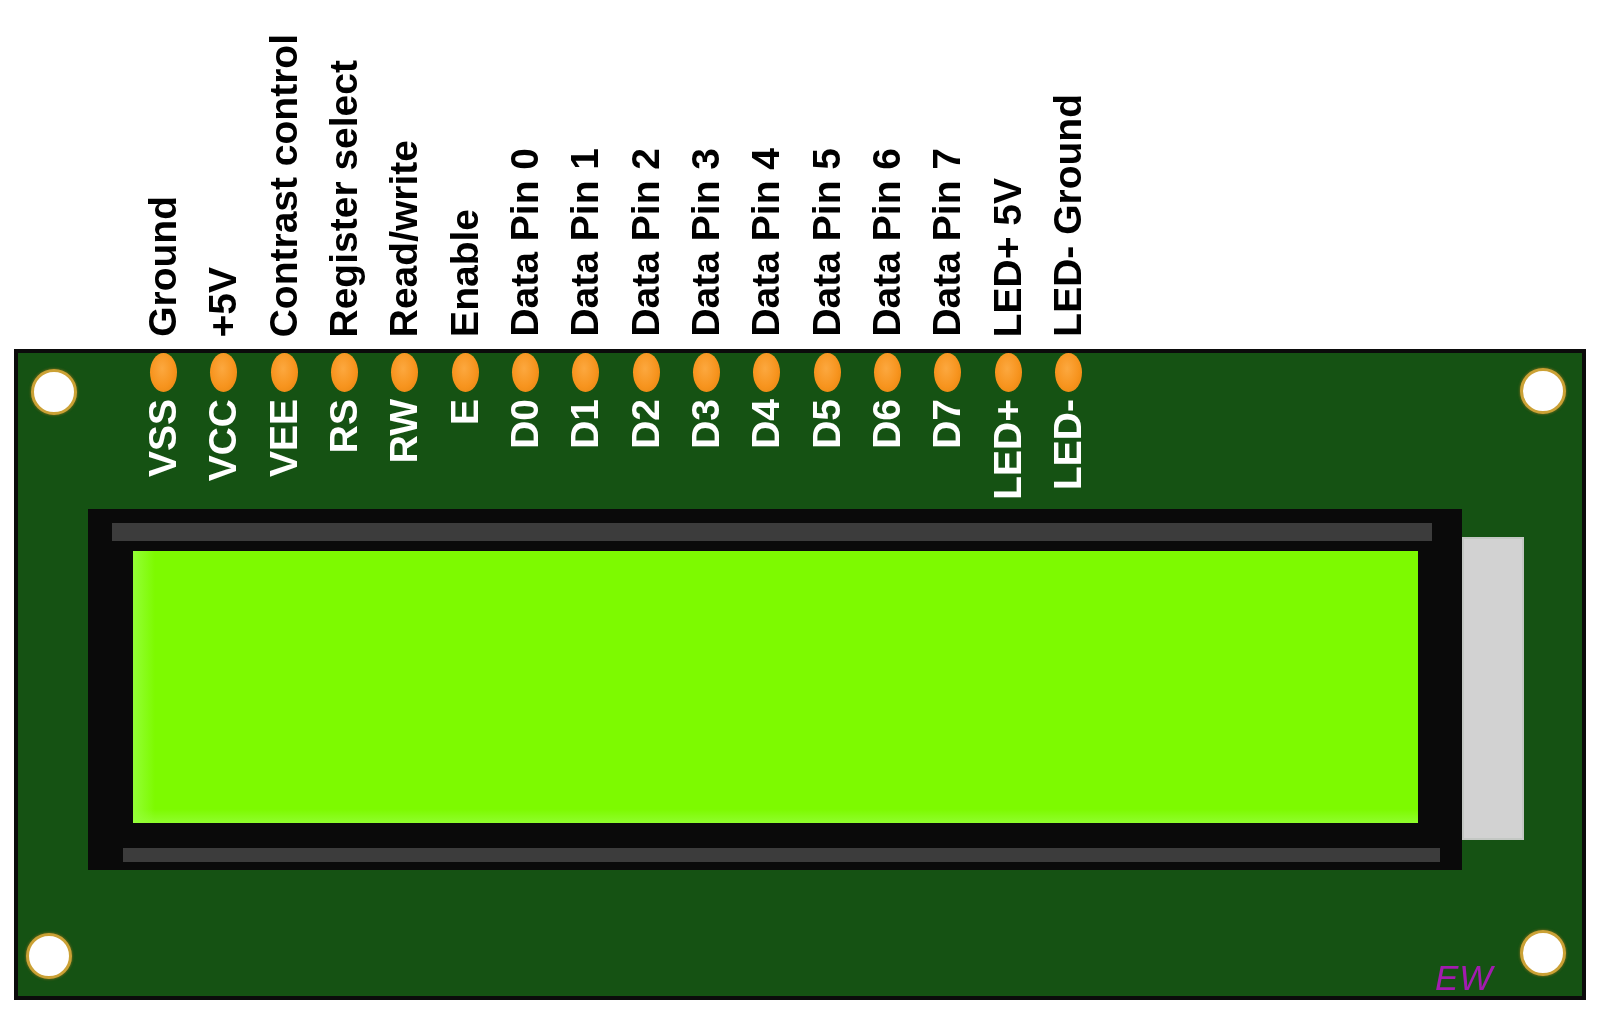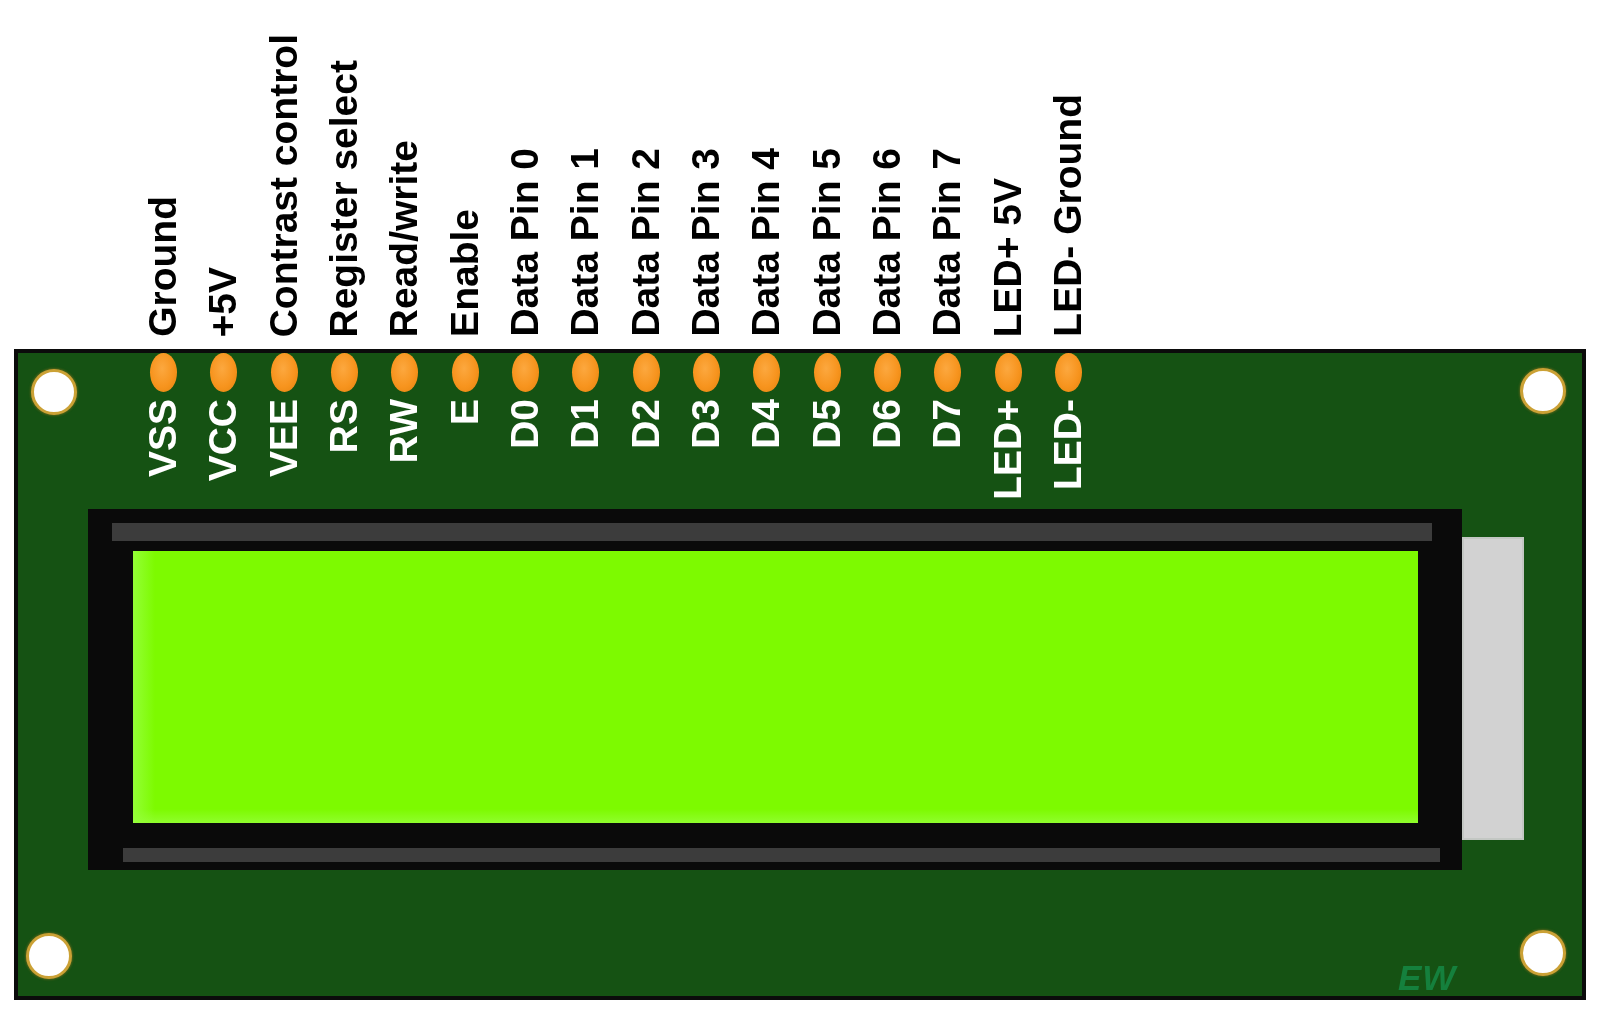--- a/index.html
+++ b/index.html
@@ -53,23 +53,23 @@
       var(--screen-green,#7DFA00);
   }
   .tab{
     position:absolute;left:1462px;top:537px;width:62px;height:303px;
     box-sizing:border-box;background:var(--tab-gray,#D2D2D2);
     border:2px solid #C3C7C3;
   }
 
   
   .ew{
-    position:absolute;left:1398px;top:958px;
-    font-style:italic;font-weight:bold;font-size:35px;letter-spacing:1px;
-    color:#15803d;
+    position:absolute;left:1435px;top:958px;
+    font-style:italic;font-weight:normal;font-size:35px;letter-spacing:1px;
+    color:#a21caf;
   }
 </style>
 </head>
 <body>
 
 <div class="stage">
 
   <div id="desc-layer">
       <div class="vlabel desc-label" style="left: 143px;">Ground</div>
       <div class="vlabel desc-label" style="left: 203.333px;">+5V</div>

